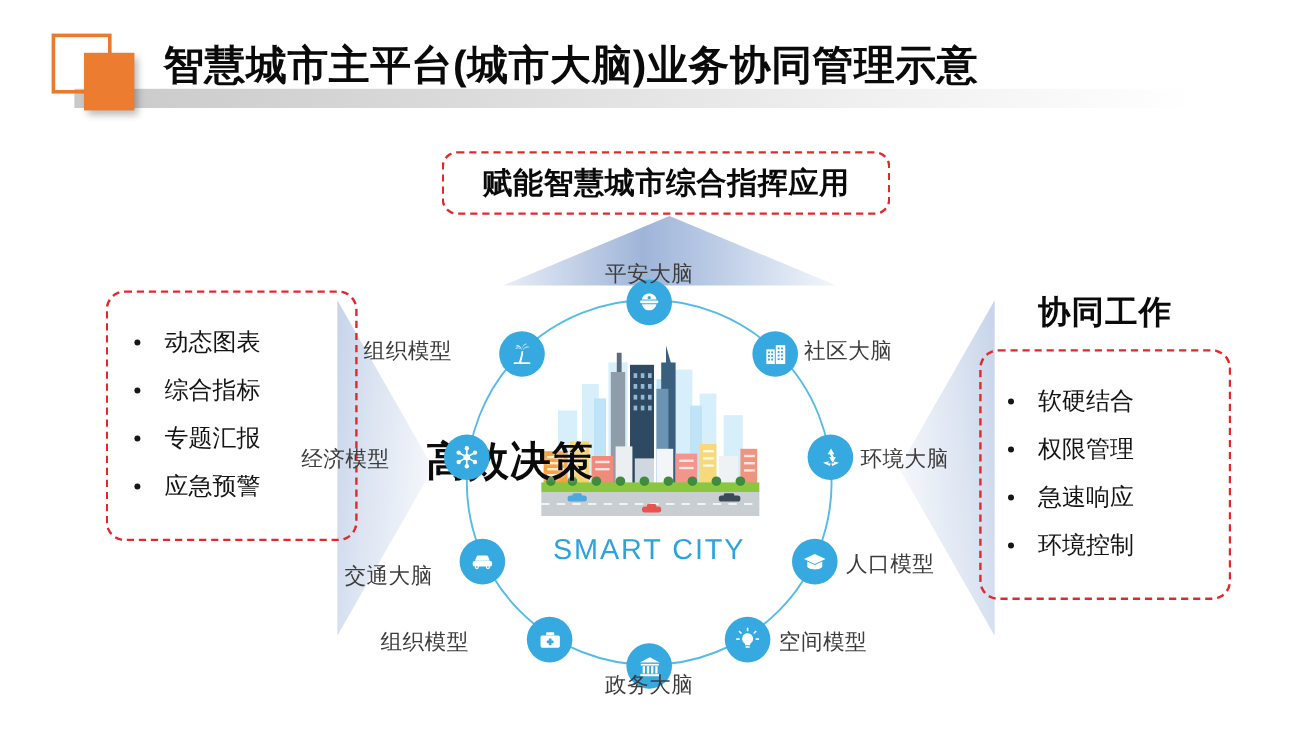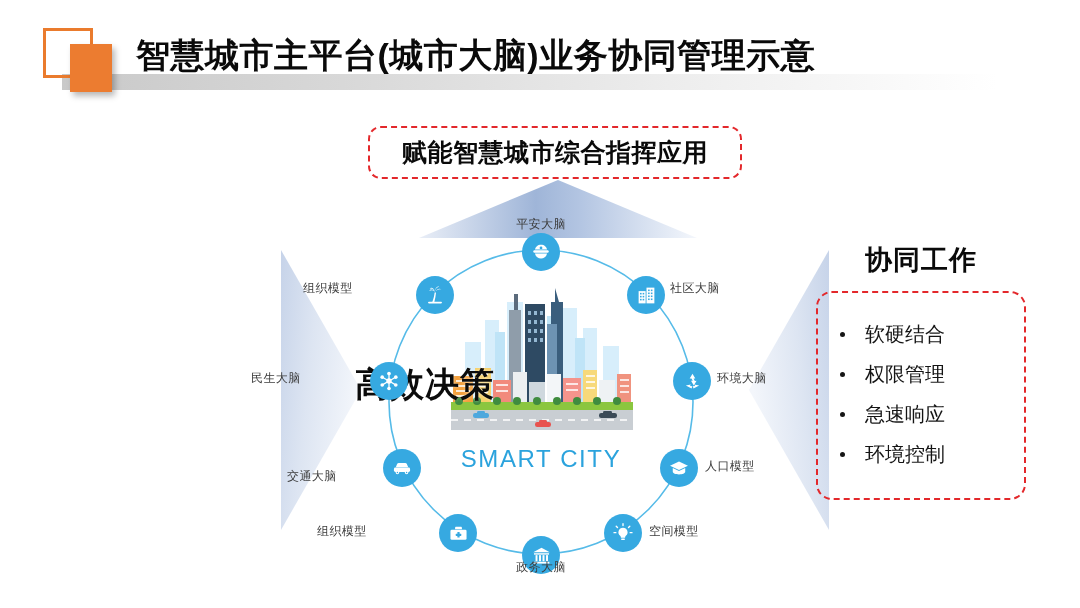--- a/index.html
+++ b/index.html
@@ -159,21 +159,21 @@
     height: 38px;
     border-radius: 50%;
     background: #36a9e1;
     display: flex;
     align-items: center;
     justify-content: center;
   }
   .node svg { display: block; }
   .node-label {
     position: absolute;
-    font-size: 12px;
+    font-size: 18px;
     color: #3c3c3c;
     white-space: nowrap;
     letter-spacing: 0.4px;
   }
   .node-label.lbl-right { text-align: left; }
   .node-label.lbl-left  { text-align: right; }
   .node-label.lbl-center{ text-align: center; }
 
   
   #city {
@@ -248,20 +248,38 @@
       <linearGradient id="gradR" x1="1" y1="0" x2="0" y2="0.35">
         <stop offset="0%" stop-color="#c6d3e9"></stop>
         <stop offset="45%" stop-color="#dde5f2"></stop>
         <stop offset="100%" stop-color="#f3f6fb"></stop>
       </linearGradient>
     </defs>
     <polygon points="80,0 0,140 80,280" fill="url(#gradR)"></polygon>
   </svg>
 
   <div id="panel-left" class="side-panel">
+    <div class="panel-box">
+      <div class="panel-item">
+        <span class="panel-bullet"></span>
+        <span>动态图表</span>
+      </div>
+      <div class="panel-item">
+        <span class="panel-bullet"></span>
+        <span>综合指标</span>
+      </div>
+      <div class="panel-item">
+        <span class="panel-bullet"></span>
+        <span>专题汇报</span>
+      </div>
+      <div class="panel-item">
+        <span class="panel-bullet"></span>
+        <span>应急预警</span>
+      </div>
+    </div>
   </div>
 
   <div id="panel-right" class="side-panel">
     <div class="panel-title">协同工作</div>
     <div class="panel-box">
       <div class="panel-item">
         <span class="panel-bullet"></span>
         <span>软硬结合</span>
       </div>
       <div class="panel-item">
@@ -503,21 +521,21 @@
         </g>
         <circle cx="12" cy="12" r="3" fill="#fff"></circle>
         <circle cx="12" cy="3.8" r="2" fill="#fff"></circle>
         <circle cx="19.4" cy="7.8" r="2" fill="#fff"></circle>
         <circle cx="19.4" cy="16.4" r="2" fill="#fff"></circle>
         <circle cx="12" cy="20.2" r="2" fill="#fff"></circle>
         <circle cx="4.6" cy="16.4" r="2" fill="#fff"></circle>
         <circle cx="4.6" cy="7.8" r="2" fill="#fff"></circle>
       </svg>
     </div>
-    <div class="node-label lbl-right" style="left:-104px; top:138px; width:114px;">民生大脑</div>
+    <div class="node-label lbl-right" style="left:-104px; top:138px; width:114px;">经济模型</div>
 
     <div class="node" style="left:61px; top:44px;">
       <svg width="22" height="22" viewBox="0 0 24 24">
         <path d="M11.6 9.4c-.4 3.8-1.4 7.2-2.6 10.4h2.2c.9-3.2 1.6-6.6 1.9-10.4h-1.5z" fill="#fff"></path>
         <path d="M12.4 8.8c1.6-2.4 4.4-3.6 6.6-2.6-1.2-1.6-4.6-1.6-6.6 2.6z" fill="#fff"></path>
         <path d="M12.2 8.6c-1-2.6-3.6-4.2-6-3.6 1-1.8 4.4-1.4 6 3.6z" fill="#fff"></path>
         <path d="M11.8 8.2C12.2 5.4 14.4 3.2 16.6 3c-1.4-1-4.4.8-4.8 5.2z" fill="#fff"></path>
         <path d="M12.2 8.4c-1.8-1.8-4.6-2.2-6.4-1 .6-1.9 4.2-2.2 6.4 1z" fill="#fff"></path>
         <rect x="4.4" y="19.4" width="15.2" height="1.8" rx="0.9" fill="#fff"></rect>
       </svg>

